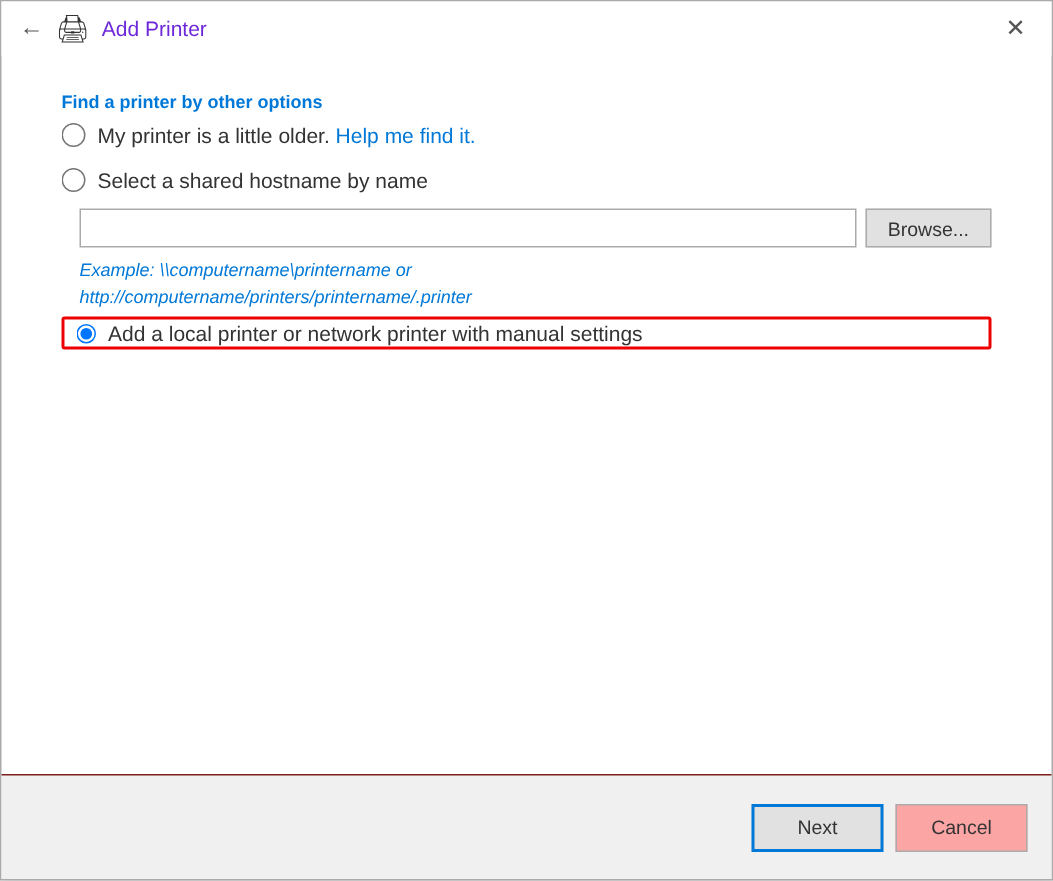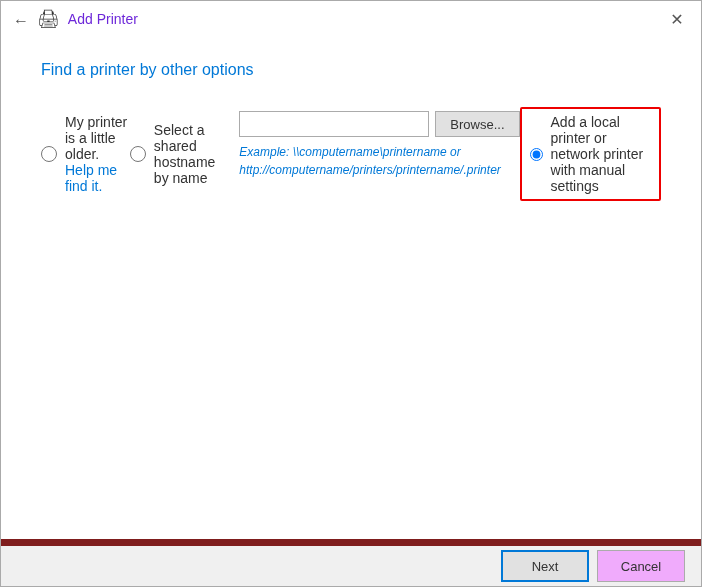--- a/index.html
+++ b/index.html
@@ -59,28 +59,27 @@
       cursor: pointer;
       font-size: 16px;
       color: #555;
     }
     .content {
       flex: 1;
       padding: 24px 40px 16px 40px;
       overflow-y: auto;
     }
     .page-heading {
-      font-size: 16px;
+      font-size: 12px;
       color: #0078d7;
-      margin-bottom: 28px;
-      font-weight: 400;
+      font-weight: 700;
     }
     .options-list {
       display: flex;
-      flex-direction: row;
+      flex-direction: column;
       gap: 0;
     }
     .option-row {
       display: flex;
       align-items: center;
       gap: 8px;
       padding: 7px 0;
     }
     .option-row input[type="radio"] {
       width: 16px;
@@ -91,21 +90,21 @@
     }
     .option-label {
       color: #333;
       cursor: pointer;
     }
     .option-label a, .link-text {
       color: #0078d7;
       text-decoration: none;
     }
     .shared-printer-section {
-      margin-left: 24px;
+      margin-left: 12px;
       margin-top: 4px;
       margin-bottom: 4px;
     }
     .shared-printer-input-row {
       display: flex;
       align-items: center;
       gap: 6px;
       margin-bottom: 6px;
     }
     .shared-printer-input {
@@ -135,36 +134,36 @@
       border: 2px solid #e00;
       padding: 1px 8px;
       border-radius: 2px;
       display: flex;
       align-items: center;
       gap: 8px;
       margin: 0 0;
     }
     .footer {
       background: #f0f0f0;
-      border-top: 7px solid #7f1d1d;
+      border-top: 1px solid #7f1d1d;
       padding: 12px 16px;
       display: flex;
       justify-content: flex-end;
       align-items: center;
       gap: 8px;
-      height: 47px;
+      height: 70px;
     }
     .btn {
       min-width: 88px;
       height: 32px;
       padding: 0 16px;
       font-size: 13px;
       cursor: pointer;
       border: 1px solid #ababab;
-      background: #f0abfc;
+      background: #fca5a5;
       color: #333;
     }
     .btn-next {
       background: #e1e1e1;
       border: 2px solid #0078d7;
       color: #333;
       font-weight: 400;
     }
   </style>
 </head>

